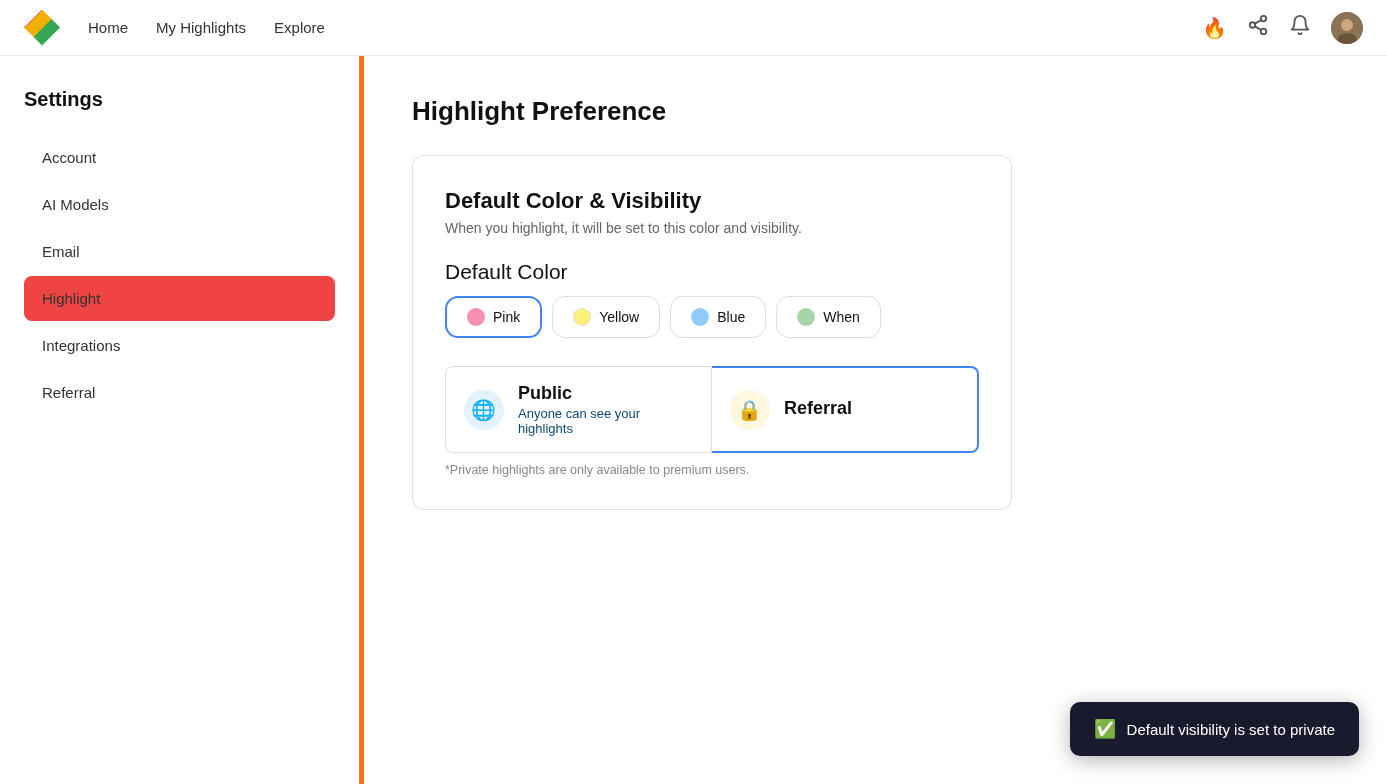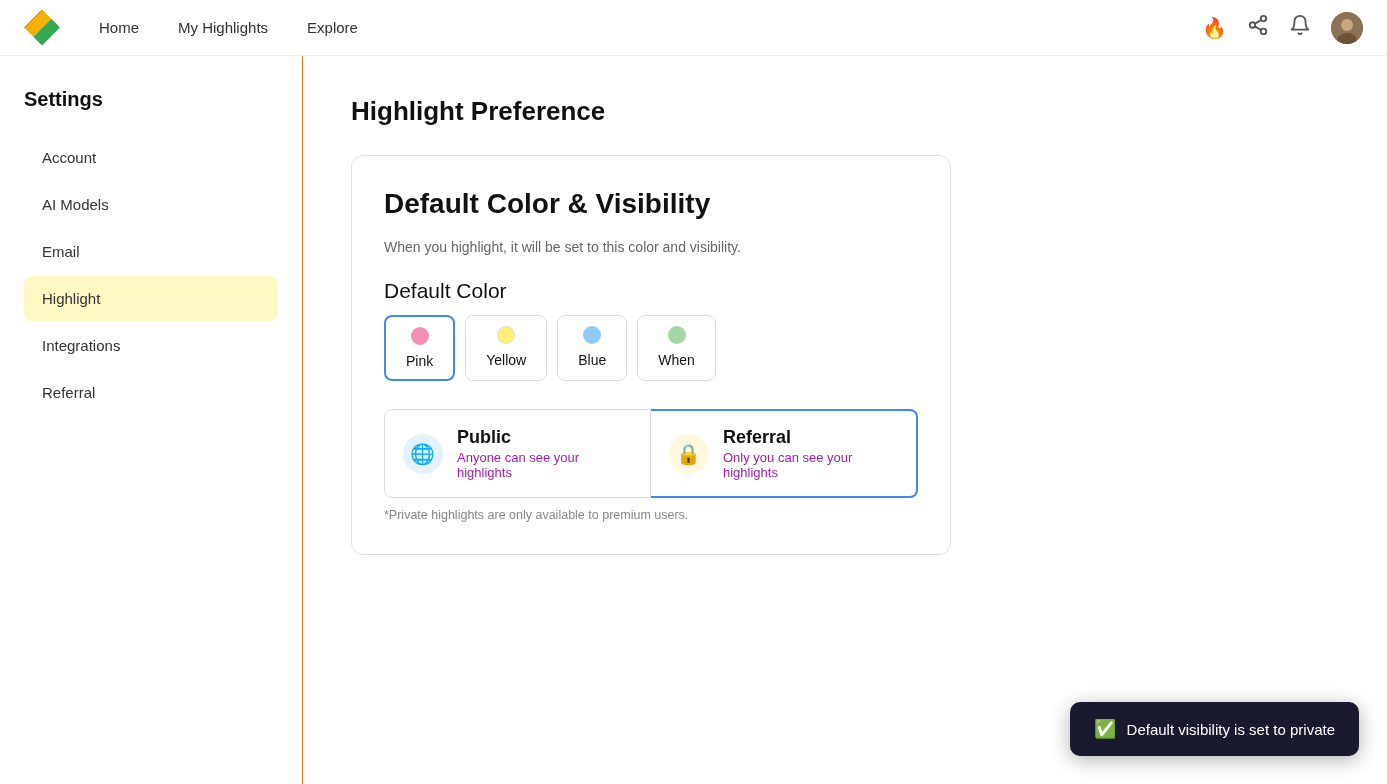--- a/index.html
+++ b/index.html
@@ -3,65 +3,65 @@
   <meta charset="utf-8">
   <style>
     * { box-sizing: border-box; margin: 0; padding: 0; }
     body { font-family: -apple-system, BlinkMacSystemFont, 'Segoe UI', sans-serif; background: #fff; color: #111; height: 784px; width: 1387px; overflow: hidden; }
 
     
     .navbar {
       display: flex; align-items: center; justify-content: space-between;
       padding: 0 24px; height: 56px; border-bottom: 1px solid #eee;
     }
-    .navbar-left { display: flex; align-items: center; gap: 39px; }
+    .navbar-left { display: flex; align-items: center; gap: 28px; }
     .navbar-logo { display: flex; align-items: center; }
     .logo-diamond {
       width: 36px; height: 36px;
       background: linear-gradient(135deg, #e94e4e 25%, #f4b000 25%, #f4b000 50%, #34a853 50%, #34a853 75%, #4285f4 75%);
       clip-path: polygon(50% 0%, 100% 50%, 50% 100%, 0% 50%);
     }
     .nav-link { font-size: 15px; color: #333; cursor: pointer; text-decoration: none; font-weight: 400; }
     .navbar-right { display: flex; align-items: center; gap: 20px; }
     .nav-icon { cursor: pointer; font-size: 20px; color: #555; }
     .avatar { width: 32px; height: 32px; border-radius: 50%; background: #8b7355; display: flex; align-items: center; justify-content: center; overflow: hidden; cursor: pointer; }
     .avatar svg { width: 32px; height: 32px; }
 
     
     .main-layout { display: flex; height: calc(784px - 56px); }
 
     
-    .sidebar { width: 303px; padding: 32px 24px; border-right: 1px solid #f97316; flex-shrink: 0; }
+    .sidebar { width: 364px; padding: 32px 24px; border-right: 5px solid #f97316; flex-shrink: 0; }
     .settings-title { font-size: 20px; font-weight: 700; margin-bottom: 24px; color: #111; }
     .sidebar-item {
       display: block; padding: 14px 18px; font-size: 15px; color: #333;
       cursor: pointer; border-radius: 8px; margin-bottom: 2px; text-decoration: none;
     }
-    .sidebar-item.active { background: #fef9c3; font-weight: 500; }
+    .sidebar-item.active { background: #ef4444; font-weight: 500; }
 
     
     .content { flex: 1; padding: 40px 48px; overflow-y: auto; }
     .page-title { font-size: 26px; font-weight: 700; margin-bottom: 28px; color: #111; }
 
     
     .card {
       border: 1px solid #e0e0e0; border-radius: 12px; padding: 32px;
       max-width: 600px;
     }
-    .card-section-title { font-size: 28px; font-weight: 700; margin-bottom: 19px; }
+    .card-section-title { font-size: 22px; font-weight: 700; margin-bottom: 6px; }
     .card-section-desc { font-size: 14px; color: #666; margin-bottom: 24px; }
 
     .section-label { font-size: 21px; font-weight: 400; margin-bottom: 12px; }
 
     
     .color-options { display: flex; gap: 10px; margin-bottom: 28px; }
     .color-option {
       display: flex; align-items: center; gap: 8px; padding: 10px 20px;
-      border: 1.5px solid #ddd; border-radius: 8px; cursor: pointer;
-      font-size: 14px; font-weight: 500; background: #fff; flex-direction: column;
+      border: 1.5px solid #ddd; border-radius: 13px; cursor: pointer;
+      font-size: 14px; font-weight: 500; background: #fff;
     }
     .color-option.selected { border-color: #4285f4; border-width: 2px; }
     .color-dot { width: 18px; height: 18px; border-radius: 50%; }
     .dot-pink { background: #f48fb1; }
     .dot-yellow { background: #fff176; border: 1px solid #ddd; }
     .dot-blue { background: #90caf9; }
     .dot-green { background: #a5d6a7; }
 
     
     .visibility-options { display: flex; gap: 0; }
@@ -70,21 +70,21 @@
       padding: 16px 18px; border: 1.5px solid #ddd; cursor: pointer;
       background: #fff;
     }
     .visibility-option:first-child { border-radius: 8px 0 0 8px; }
     .visibility-option:last-child { border-radius: 0 8px 8px 0; border-left: none; }
     .visibility-option.selected { border-color: #4285f4; border-width: 2px; z-index: 1; position: relative; }
     .vis-icon { width: 40px; height: 40px; border-radius: 50%; display: flex; align-items: center; justify-content: center; font-size: 20px; flex-shrink: 0; }
     .vis-icon-public { background: #e3f2fd; color: #1565c0; }
     .vis-icon-private { background: #fff8e1; color: #f57f17; }
     .vis-text-title { font-size: 18px; font-weight: 700; margin-bottom: 2px; }
-    .vis-text-desc { font-size: 13px; color: #a21caf; }
+    .vis-text-desc { font-size: 13px; color: #0c4a6e; }
 
     .footnote { font-size: 12.5px; color: #888; margin-top: 10px; }
 
     
     .toast {
       position: fixed; bottom: 28px; right: 28px;
       background: #1a1a2e; color: #fff;
       padding: 16px 24px; border-radius: 10px;
       font-size: 15px; display: flex; align-items: center; gap: 10px;
       box-shadow: 0 4px 20px rgba(0,0,0,0.3);
@@ -175,21 +175,20 @@
           <div class="vis-icon vis-icon-public">🌐</div>
           <div>
             <div class="vis-text-title">Public</div>
             <div class="vis-text-desc">Anyone can see your highlights</div>
           </div>
         </div>
         <div class="visibility-option selected">
           <div class="vis-icon vis-icon-private">🔒</div>
           <div>
             <div class="vis-text-title">Referral</div>
-            <div class="vis-text-desc">Only you can see your highlights</div>
           </div>
         </div>
       </div>
 
       <div class="footnote">*Private highlights are only available to premium users.</div>
     </div>
   </main>
 </div>
 
 <div class="toast">

